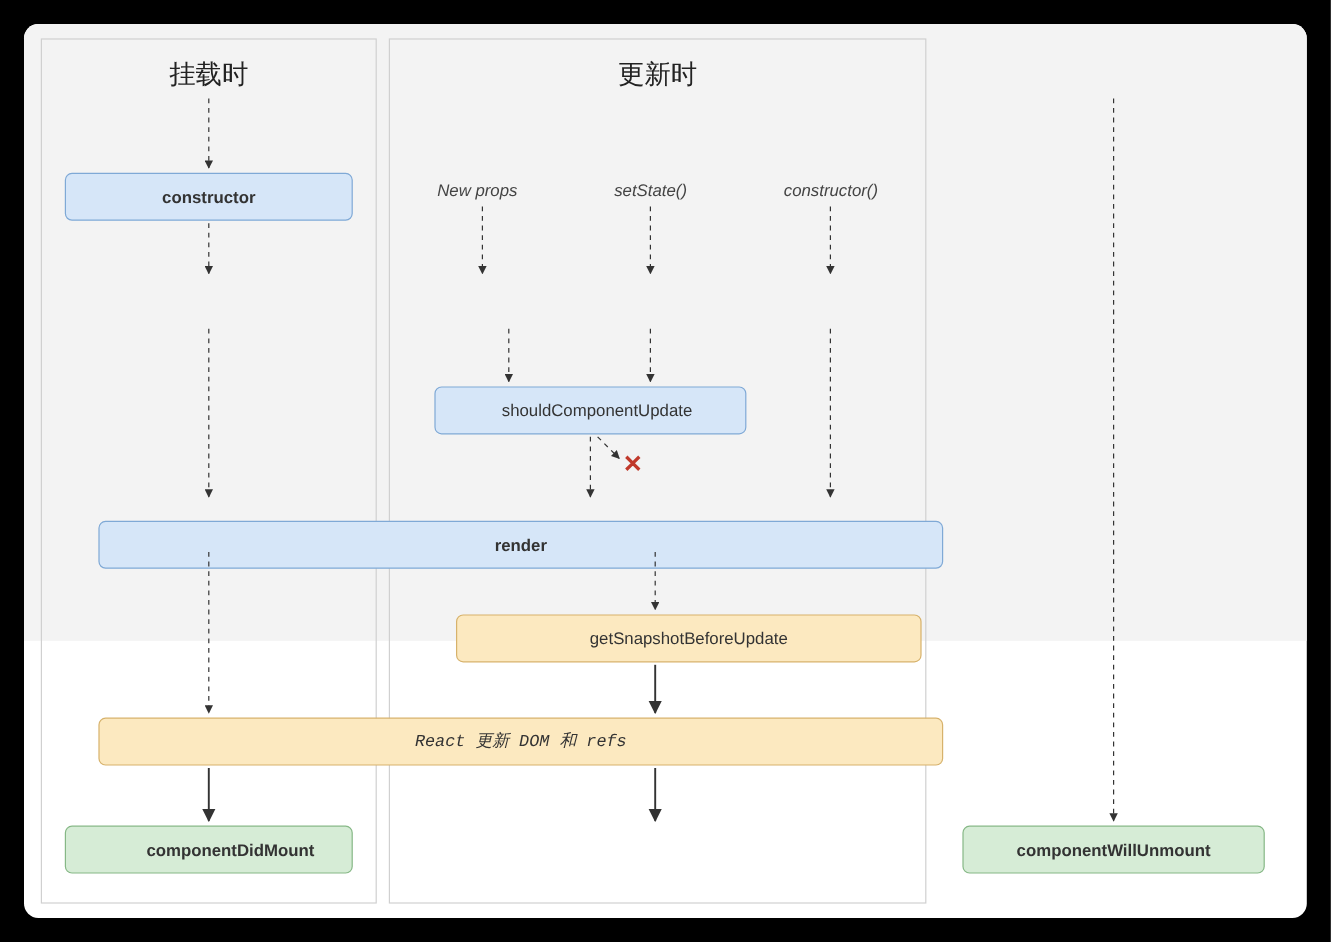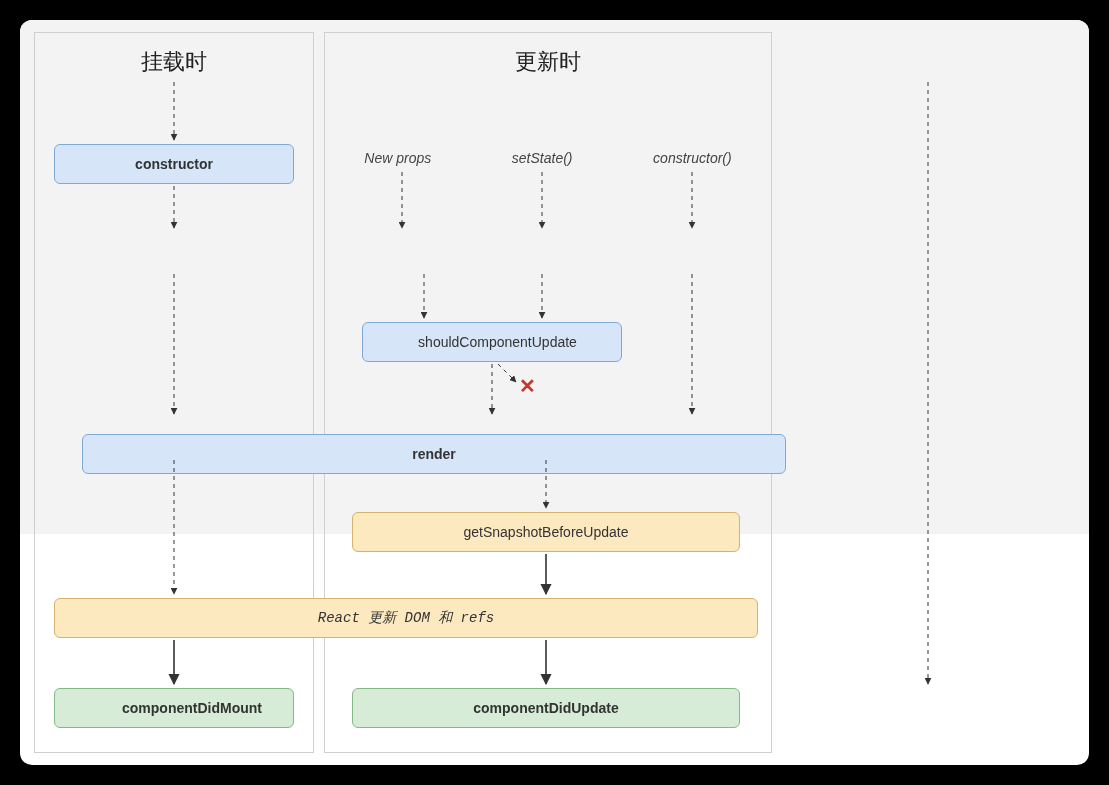--- a/index.html
+++ b/index.html
@@ -48,21 +48,21 @@
     border-radius: 6px;
     display: flex;
     align-items: center;
     justify-content: center;
     font-size: 14px;
     color: #333;
     height: 40px;
     text-align: center;
   }
   .node.blue  { background:#d6e6f8; border:1px solid #7fa9d6; }
-  .node.gold  { background:#fce9c0; border:1px solid #d7b26b; }
+  .node.gold  { background:#fce9c0; border:1px solid #d7b26b;margin-left:28px; }
   .node.green { background:#d6ecd6; border:1px solid #86b886; }
   .bold { font-weight: 600; }
   .triggers {
     position: absolute;
     left: 304px; top: 130px;
     width: 448px;
     display: flex;
     justify-content: space-around;
     font-size: 14px;
     color: #444;
@@ -99,21 +99,21 @@
     <span>setState()</span>
     <span>constructor()</span>
   </div>
 
   <div class="node blue bold" style="left:34px;  top:124px; width:240px;">constructor</div>
   <div class="node blue" style="left:342px; top:302px; width:260px;padding-left:11px;">shouldComponentUpdate</div>
   <div class="node blue bold" style="left:34px;  top:414px; width:704px;margin-left:28px;">render</div>
   <div class="node gold" style="left:332px; top:492px; width:388px;">getSnapshotBeforeUpdate</div>
   <div class="node gold" style="left:34px;  top:578px; width:704px; font-style:italic;font-family:Liberation Mono, monospace;">React 更新 DOM 和 refs</div>
   <div class="node green bold" style="left:34px;  top:668px; width:240px;padding-left:36px;">componentDidMount</div>
-  <div class="node green bold" style="left:332px; top:668px; width:388px;">componentDidUpdate</div>
+  <div class="node green bold" style="left:782px; top:668px; width:252px;">componentWillUnmount</div>
 
   <div class="xmark" style="left:499px; top:354px;">✕</div>
 
   <svg class="overlay" viewBox="0 0 1069 745">
     <defs>
       <marker id="arrow" viewBox="0 0 10 10" refX="9" refY="5" markerWidth="7" markerHeight="7" orient="auto-start-reverse">
         <path d="M 0 0 L 10 5 L 0 10 z" fill="#333"></path>
       </marker>
     </defs>
 

